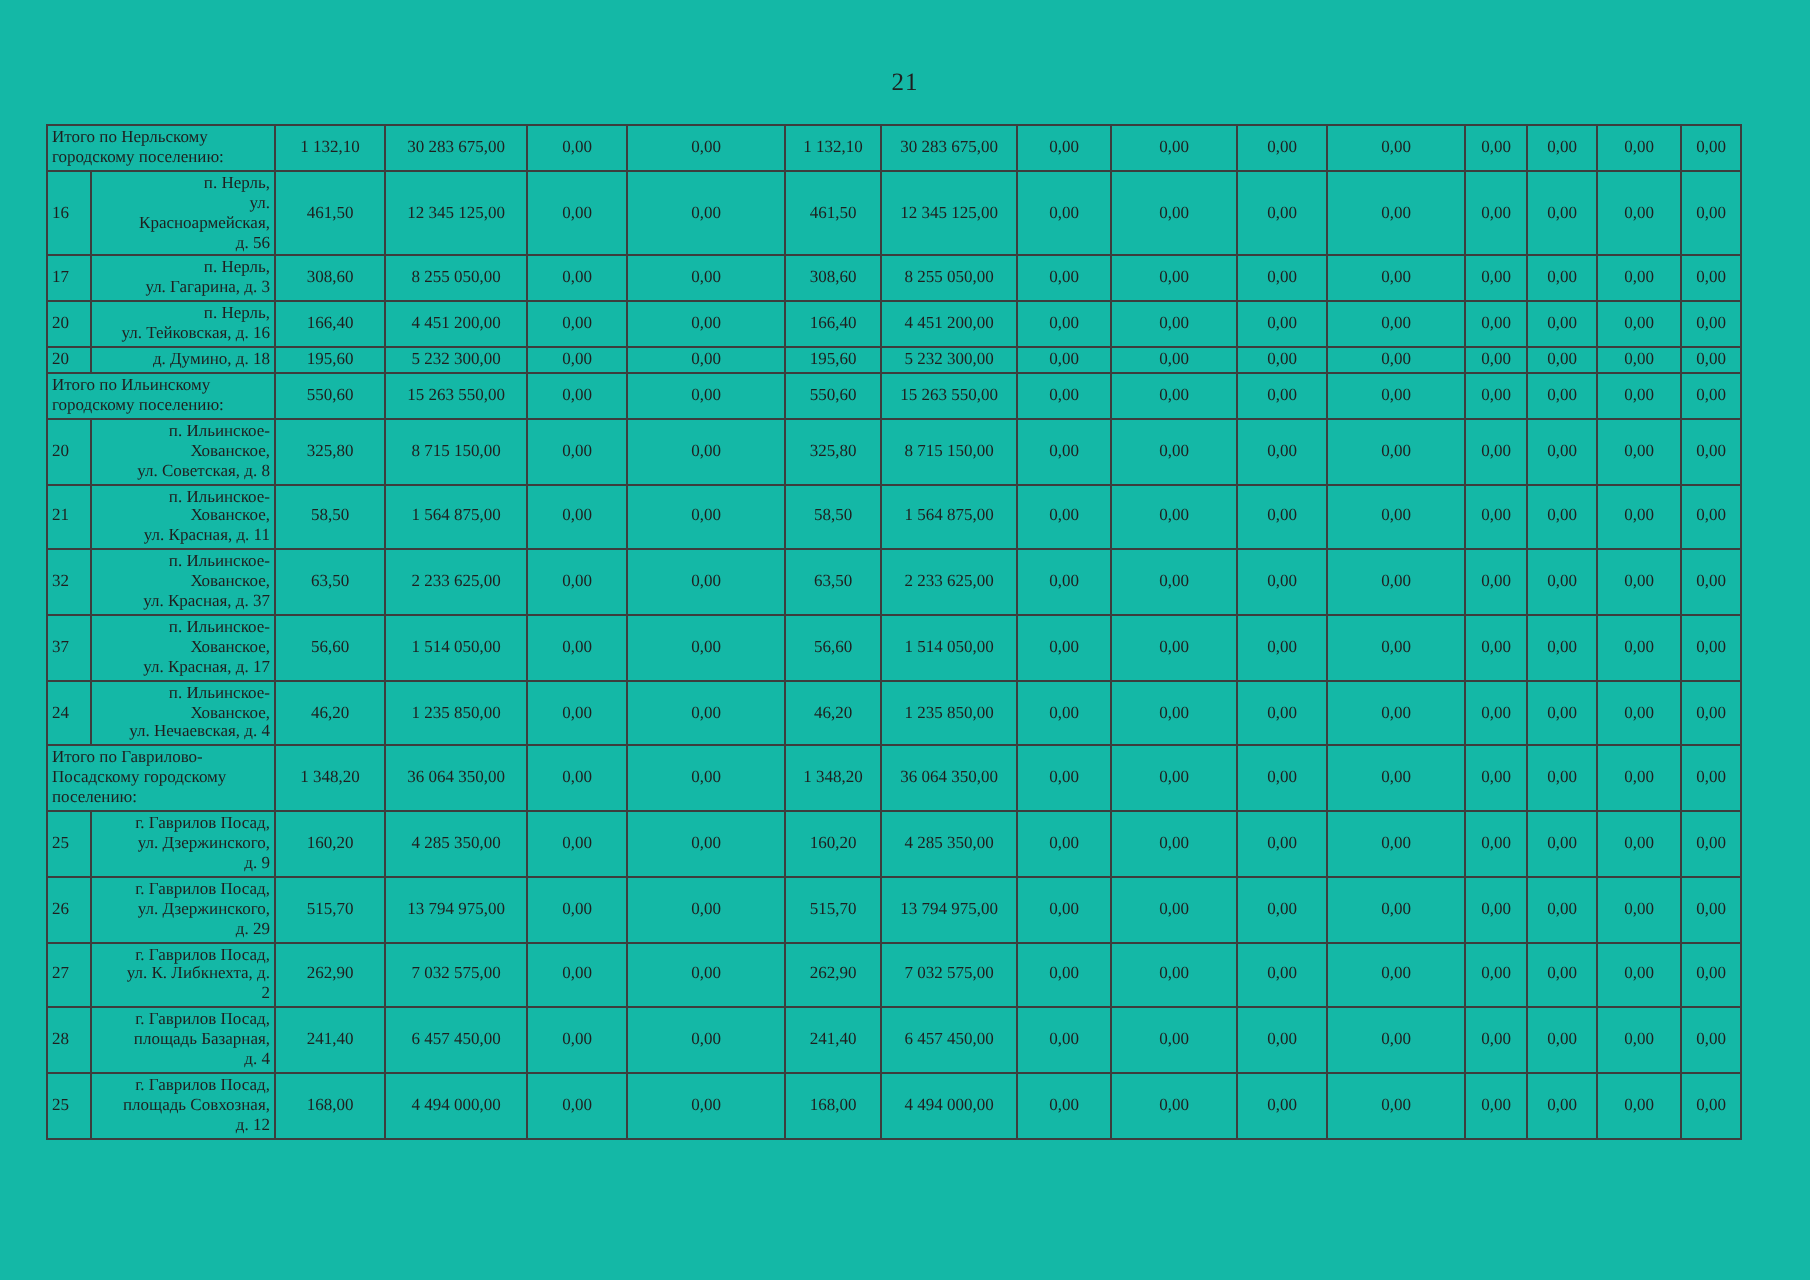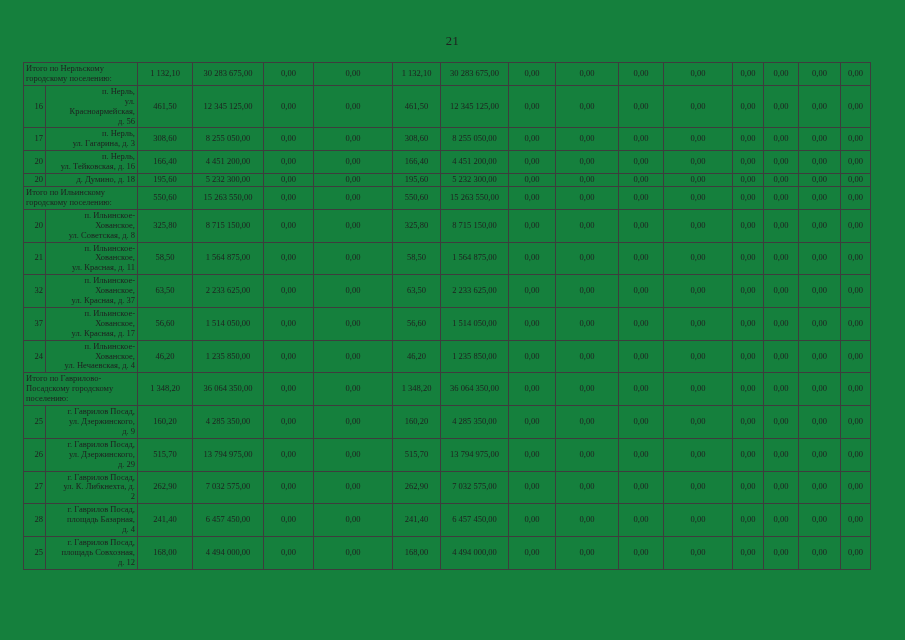--- a/index.html
+++ b/index.html
@@ -9,21 +9,21 @@
     width: 905px;
     height: 640px;
     overflow: hidden;
     font-family: "Liberation Serif", serif;
     color: #1f1f1f;
   }
   .page {
     position: relative;
     width: 905px;
     height: 640px;
-    background: #15803d;
+    background: #14b8a6;
   }
   .page-number {
     position: absolute;
     top: 34px;
     left: 0;
     width: 905px;
     text-align: center;
     font-size: 12.5px;
     letter-spacing: 0.5px;
     color: #1f1f1f;
@@ -40,21 +40,21 @@
   table.doc-table td {
     border: 1px solid #3d3d3d;
     font-size: 8.5px;
     line-height: 9.9px;
     padding: 1px 2px;
     vertical-align: middle;
     overflow: hidden;
     color: #1f1f1f;
   }
   td.num-col {
-    text-align: right;
+    text-align: left;
   }
   td.addr-cell {
     text-align: right;
     white-space: pre-line;
   }
   td.label-cell {
     text-align: left;
     white-space: pre-line;
     padding: 2px 3px;
   }

